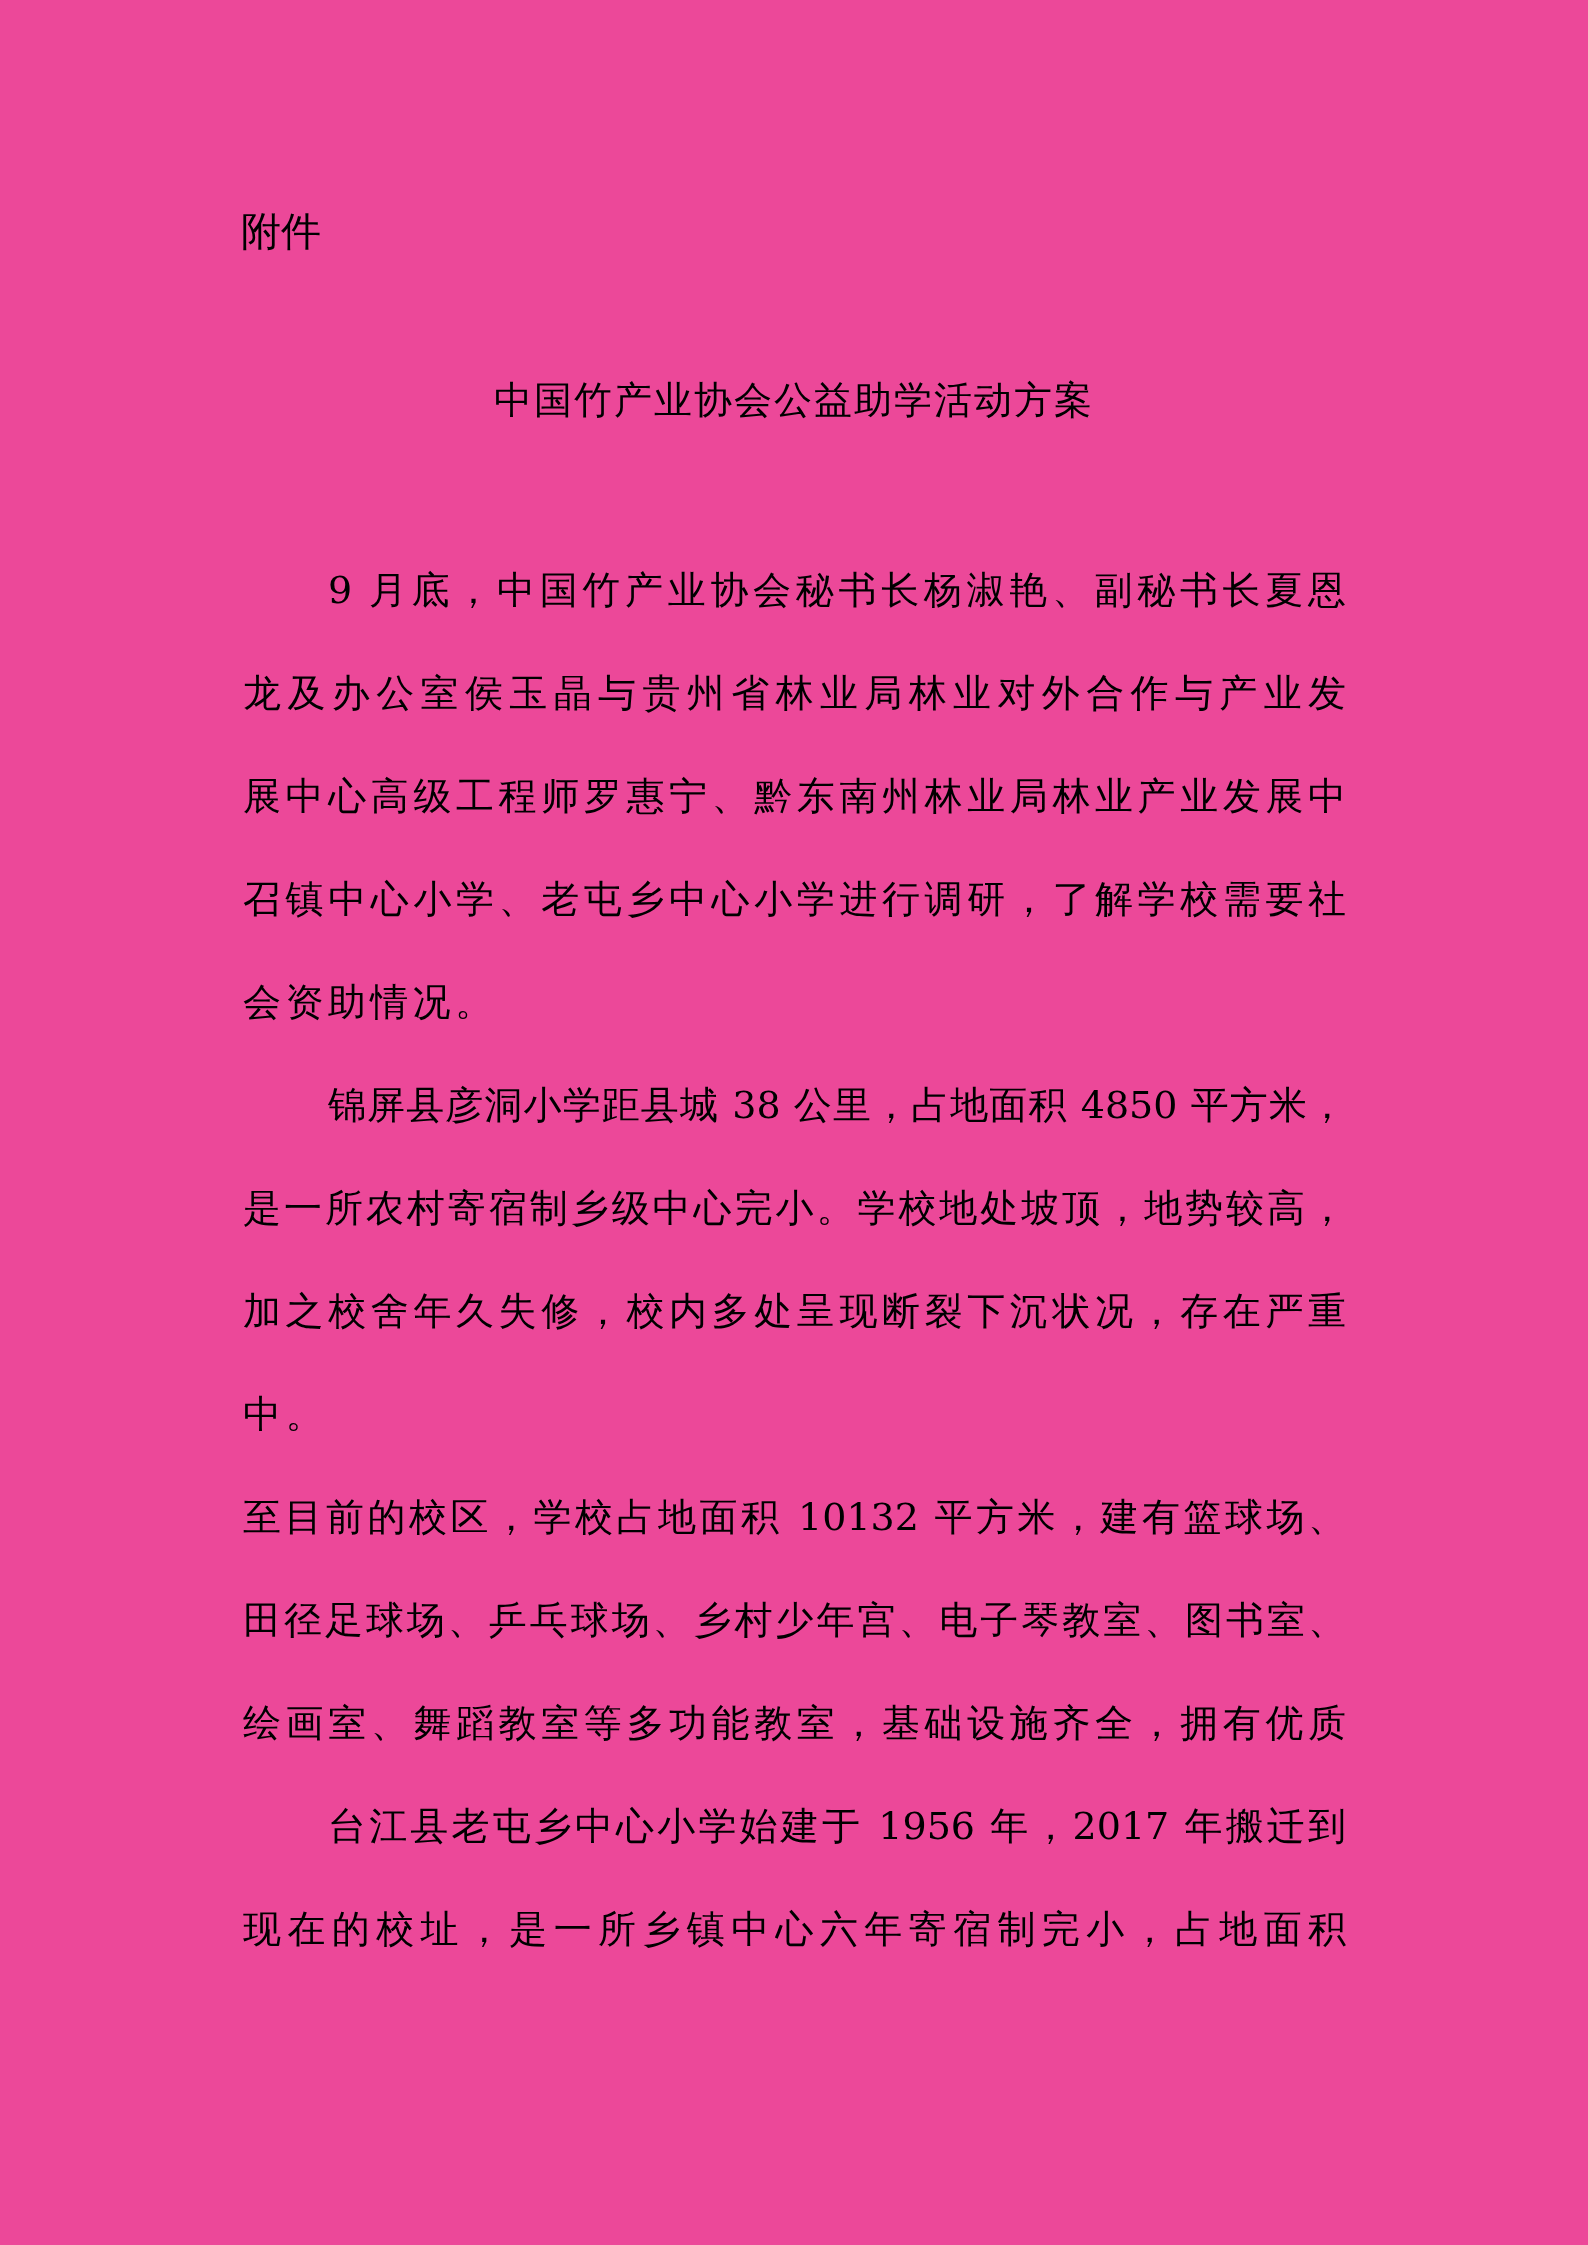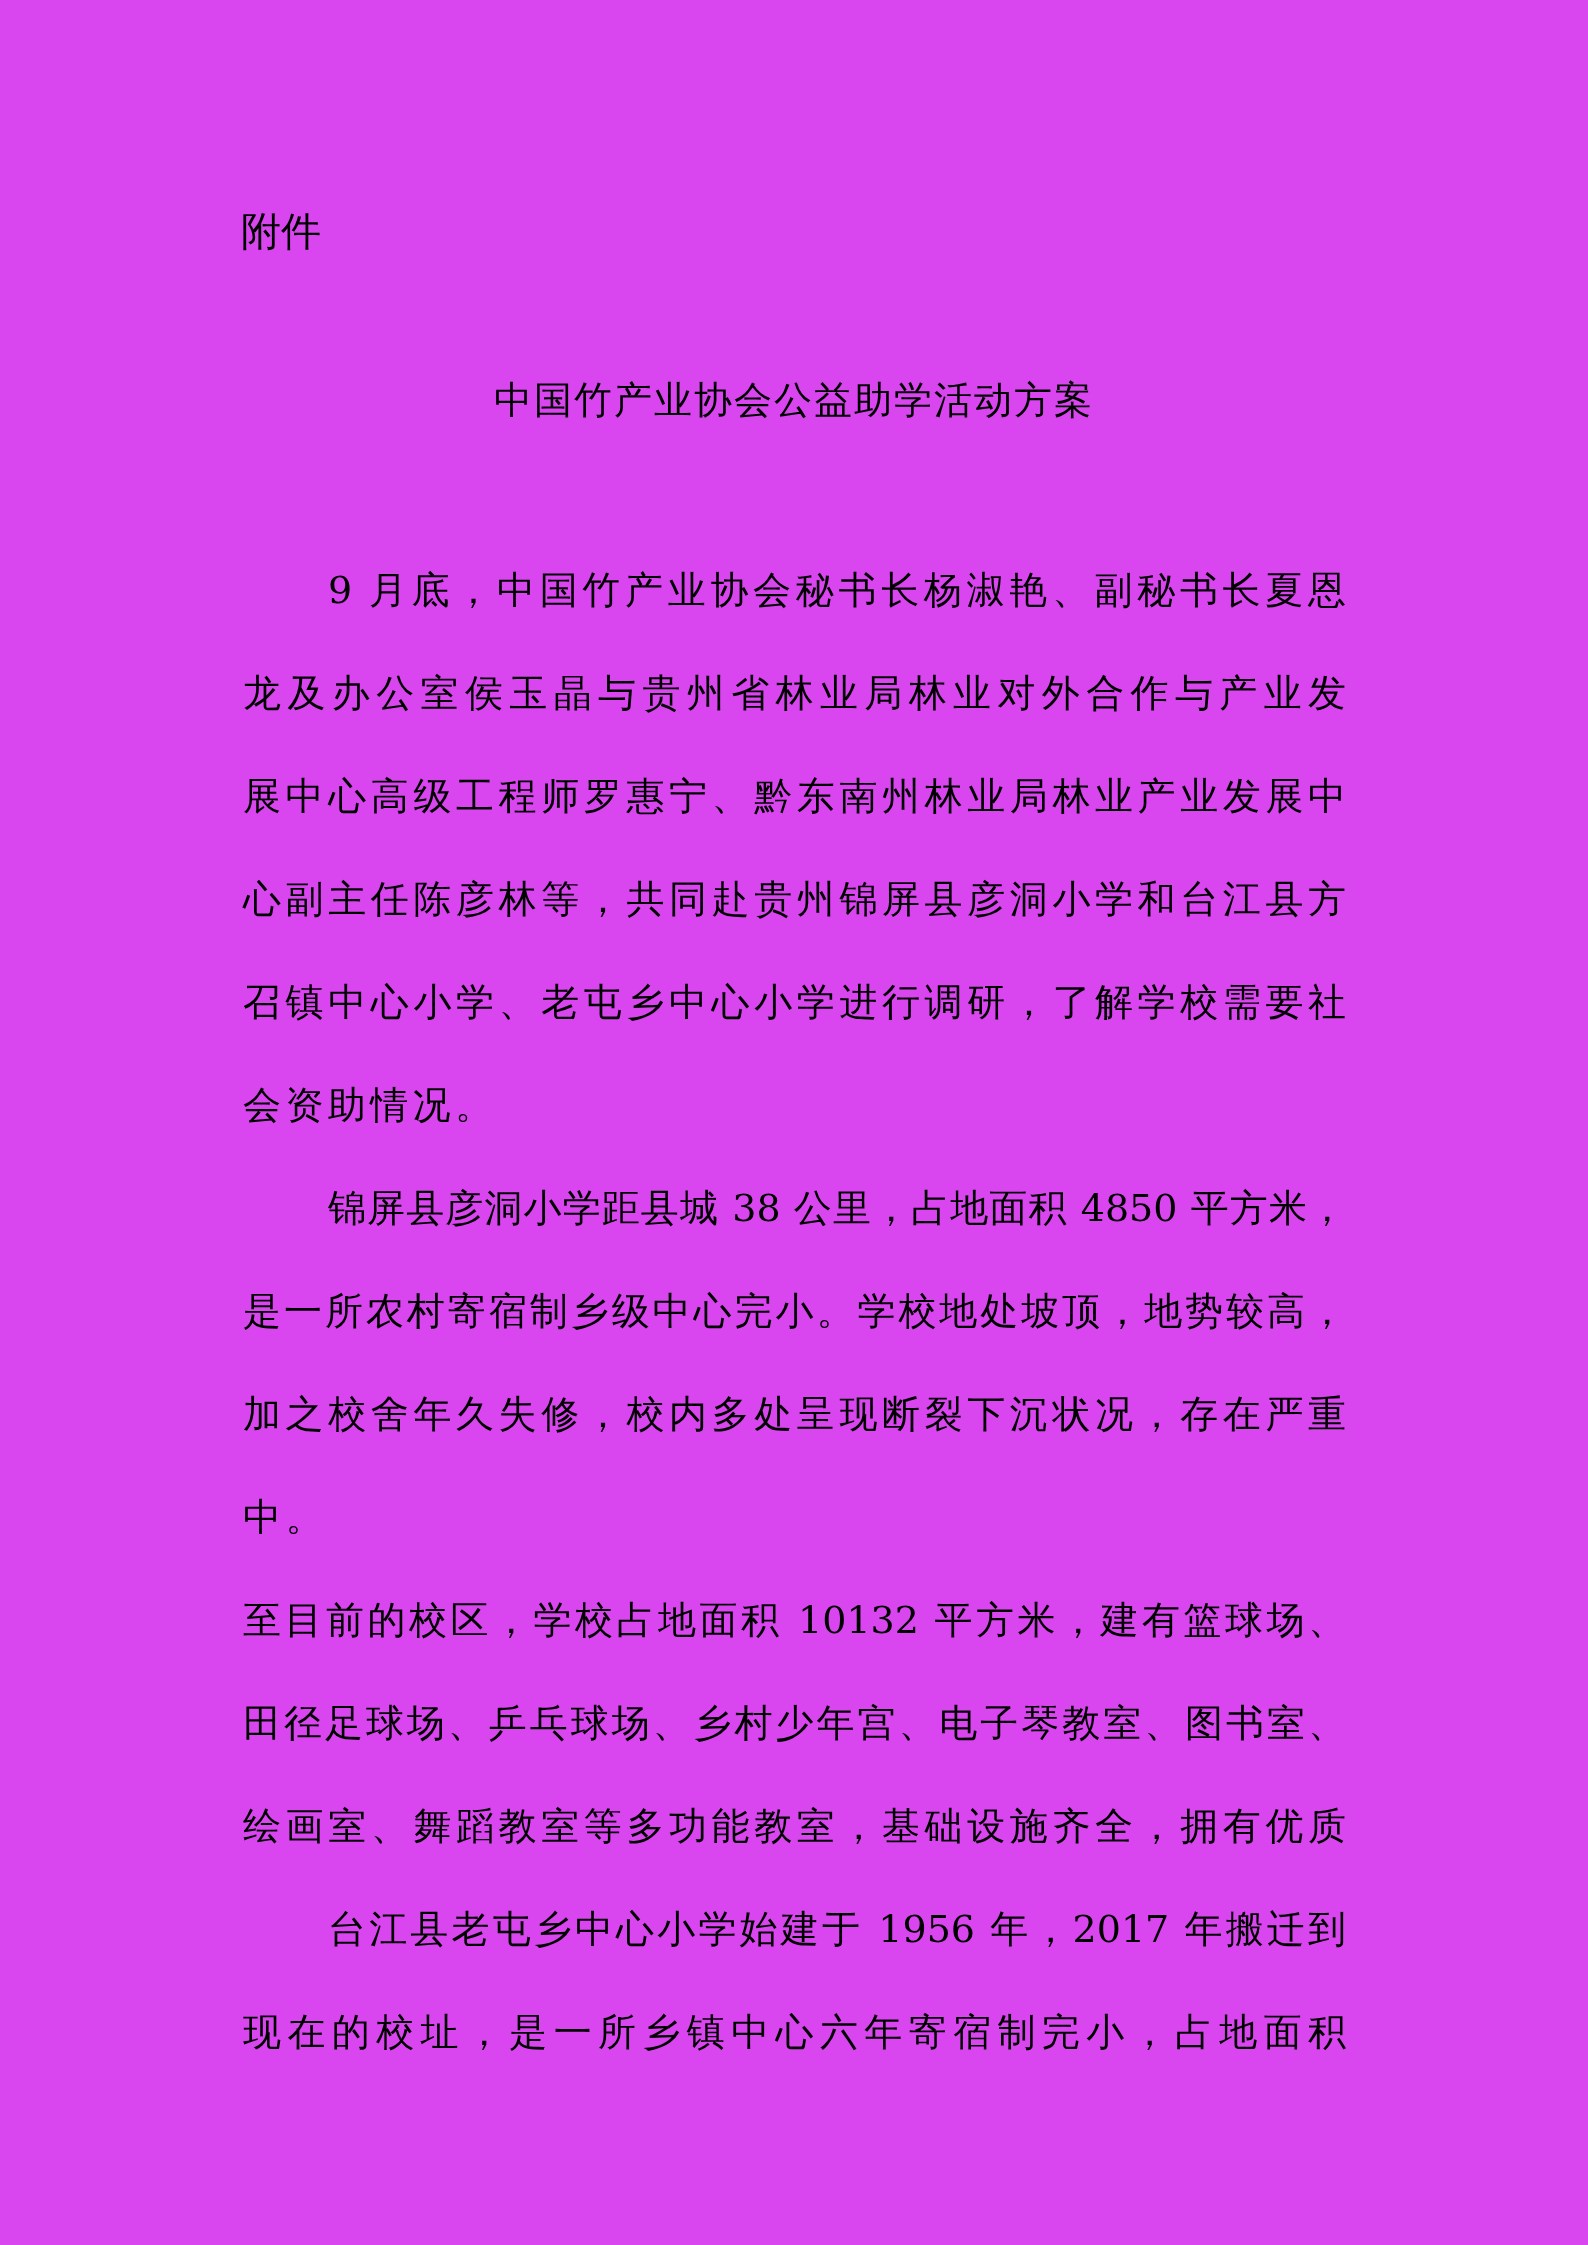--- a/index.html
+++ b/index.html
@@ -14,21 +14,21 @@
       overflow: hidden;
       color: #000000;
       font-family: "DejaVu Serif", "Liberation Serif", serif;
     }
     .page {
       position: absolute;
       left: 0;
       top: 0;
       width: 1588px;
       height: 2245px;
-      background: #d946ef;
+      background: #ec4899;
     }
     .attachment-label {
       position: absolute;
       left: 241px;
       top: 203px;
       font-family: "DejaVu Sans", "Liberation Sans", sans-serif;
       font-size: 40px;
       line-height: 56px;
       letter-spacing: 0px;
       white-space: nowrap;
@@ -80,21 +80,20 @@
 
   <div class="attachment-label">附件</div>
 
   <div class="doc-title">中国竹产业协会公益助学活动方案</div>
 
   <div class="body-text">
 
     <span class="line indent">9 月底，中国竹产业协会秘书长杨淑艳、副秘书长夏恩</span>
     <span class="line">龙及办公室侯玉晶与贵州省林业局林业对外合作与产业发</span>
     <span class="line">展中心高级工程师罗惠宁、黔东南州林业局林业产业发展中</span>
-    <span class="line">心副主任陈彦林等，共同赴贵州锦屏县彦洞小学和台江县方</span>
     <span class="line">召镇中心小学、老屯乡中心小学进行调研，了解学校需要社</span>
     <span class="line last">会资助情况。</span>
 
     <span class="line indent">锦屏县彦洞小学距县城 38 公里，占地面积 4850 平方米，</span>
     <span class="line">是一所农村寄宿制乡级中心完小。学校地处坡顶，地势较高，</span>
     <span class="line">加之校舍年久失修，校内多处呈现断裂下沉状况，存在严重</span>
     <span class="line last">中。</span>
 
     <span class="line">至目前的校区，学校占地面积 10132 平方米，建有篮球场、</span>
     <span class="line">田径足球场、乒乓球场、乡村少年宫、电子琴教室、图书室、</span>

